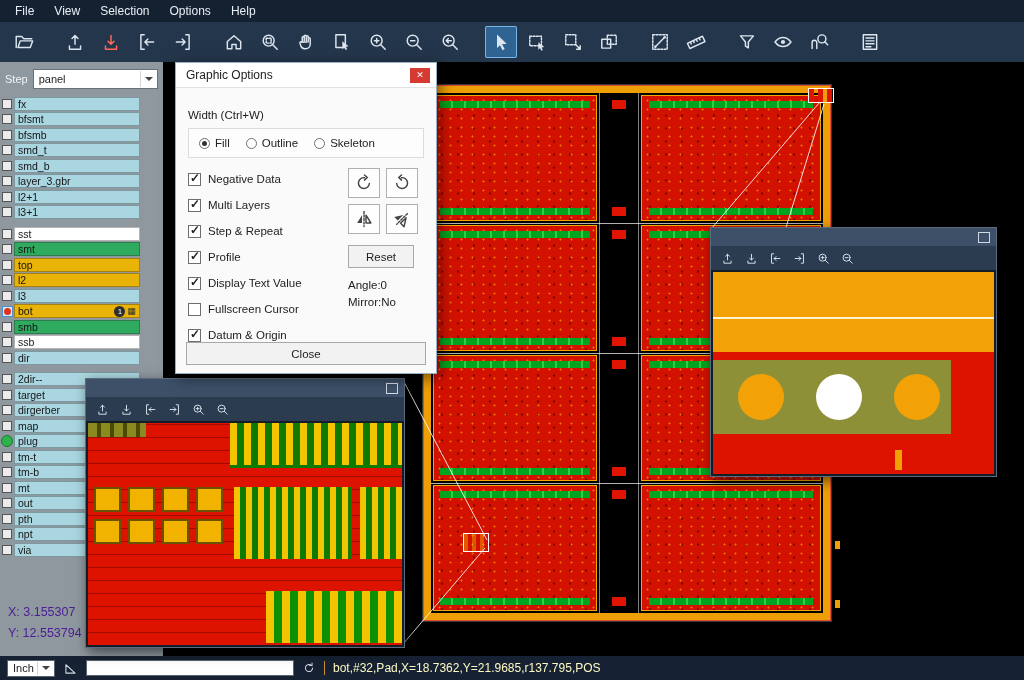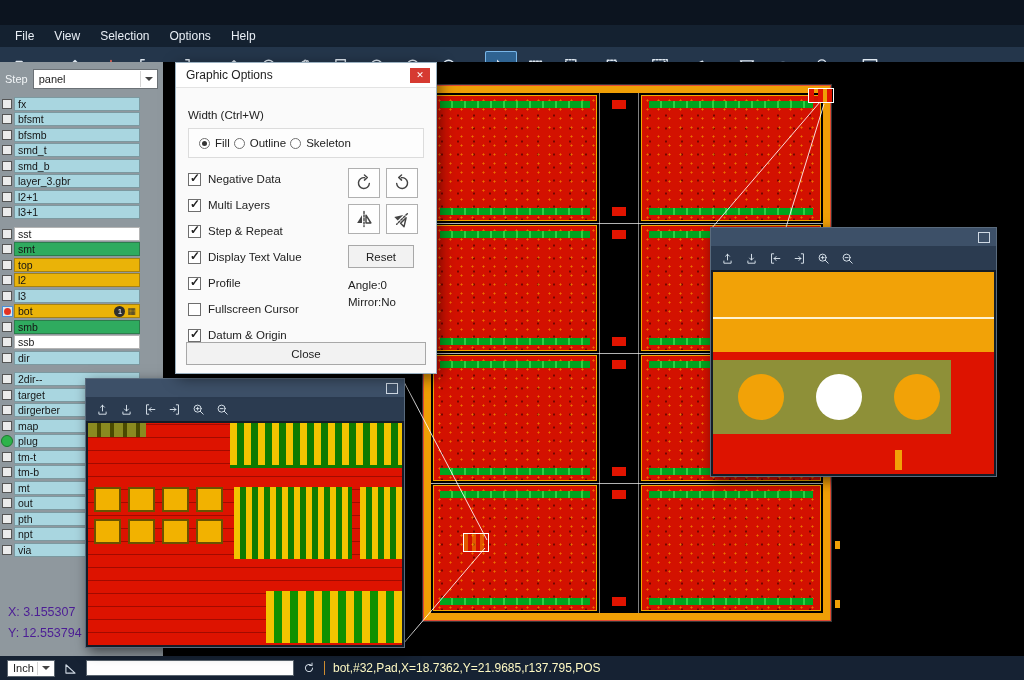--- a/index.html
+++ b/index.html
@@ -1,20 +1,20 @@
 <!DOCTYPE html>
 <html><head>
 <meta charset="utf-8">
 <style>
   html,body{margin:0;padding:0;}
   body{width:1024px;height:680px;overflow:hidden;background:#000;font-family:"Liberation Sans",sans-serif;-webkit-font-smoothing:antialiased;}
   .app{position:relative;width:1024px;height:680px;background:#0c141f;overflow:hidden;}
 
   
-  .menubar{height:22px;background:#142130;display:flex;align-items:center;padding-left:6px;gap:2px;margin-top:25px;}
+  .menubar{height:22px;background:#142130;display:flex;align-items:center;padding-left:6px;gap:2px;}
   .menu-item{color:#e8eef5;font-size:12px;padding:2px 9px;cursor:default;}
 
   
   .toolbar{height:40px;background:#24364b;display:flex;align-items:center;padding-left:8px;gap:4px;border-bottom:1px solid #0d1520;}
   .tb-btn{width:32px;height:32px;display:flex;align-items:center;justify-content:center;color:#dde6ef;border-radius:2px;flex:none;}
   .tb-btn.gap{margin-left:15px;}
   .tb-btn.active{background:#2f6391;box-shadow:0 0 0 1px #79b6e8 inset;}
 
   
   .main{position:absolute;top:62px;left:0;right:0;bottom:24px;display:flex;}
@@ -93,21 +93,21 @@
   .pr-c3{left:181px;background:#f2a207;}
   .pr-tick{position:absolute;left:182px;top:178px;width:7px;height:20px;background:#f2a207;}
 
   
   .dialog{position:absolute;left:175px;top:62px;width:260px;height:310px;background:#fafafa;border:1px solid #9ab0c0;box-shadow:3px 4px 14px rgba(0,0,0,.5);z-index:8;font-size:11.5px;color:#222;}
   .dlg-title{height:24px;background:#fff;border-bottom:1px solid #e3e3e3;display:flex;align-items:center;padding-left:10px;font-size:12px;}
   .dlg-close{margin-left:auto;width:20px;height:15px;background:#d63a31;color:#fff;display:flex;align-items:center;justify-content:center;margin-right:6px;cursor:default;}
   .dlg-close::before{content:"✕";font-size:9px;line-height:1;}
   .dlg-body{position:absolute;top:24px;left:0;right:0;bottom:0;padding:20px 12px;box-sizing:border-box;}
   .dlg-width-label{margin:2px 0 7px;}
-  .dlg-radios{border:1px solid #dcdcdc;background:#fdfdfd;display:flex;gap:4px;padding:8px 10px;}
+  .dlg-radios{border:1px solid #dcdcdc;background:#fdfdfd;display:flex;gap:16px;padding:8px 10px;}
   .radio{display:flex;align-items:center;gap:5px;}
   .radio-circle{width:11px;height:11px;border:1px solid #707070;border-radius:50%;background:#fff;position:relative;box-sizing:border-box;}
   .radio.sel .radio-circle::after{content:"";position:absolute;inset:2px;border-radius:50%;background:#333;}
   .dlg-main{display:flex;margin-top:8px;}
   .dlg-checks{flex:1;}
   .check-row{display:flex;align-items:center;gap:7px;height:26px;}
   .checkbox{width:13px;height:13px;border:1px solid #6e6e6e;background:#fff;position:relative;flex:none;box-sizing:border-box;}
   .checkbox.on::after{content:"✓";position:absolute;left:1px;top:-2px;font-size:12px;font-weight:bold;color:#222;line-height:1;}
   .dlg-right{width:76px;flex:none;display:flex;flex-direction:column;align-items:flex-start;padding-top:2px;}
   .btn-grid{display:grid;grid-template-columns:32px 32px;gap:6px;}
@@ -714,25 +714,25 @@
             <div class="check-row">
               <span class="checkbox on"></span>
               <span>Multi Layers</span>
             </div>
             <div class="check-row">
               <span class="checkbox on"></span>
               <span>Step &amp; Repeat</span>
             </div>
             <div class="check-row">
               <span class="checkbox on"></span>
-              <span>Display Text Value</span>
+              <span>Profile</span>
             </div>
             <div class="check-row">
               <span class="checkbox on"></span>
-              <span>Profile</span>
+              <span>Display Text Value</span>
             </div>
             <div class="check-row">
               <span class="checkbox"></span>
               <span>Fullscreen Cursor</span>
             </div>
             <div class="check-row">
               <span class="checkbox on"></span>
               <span>Datum &amp; Origin</span>
             </div>
           </div>

